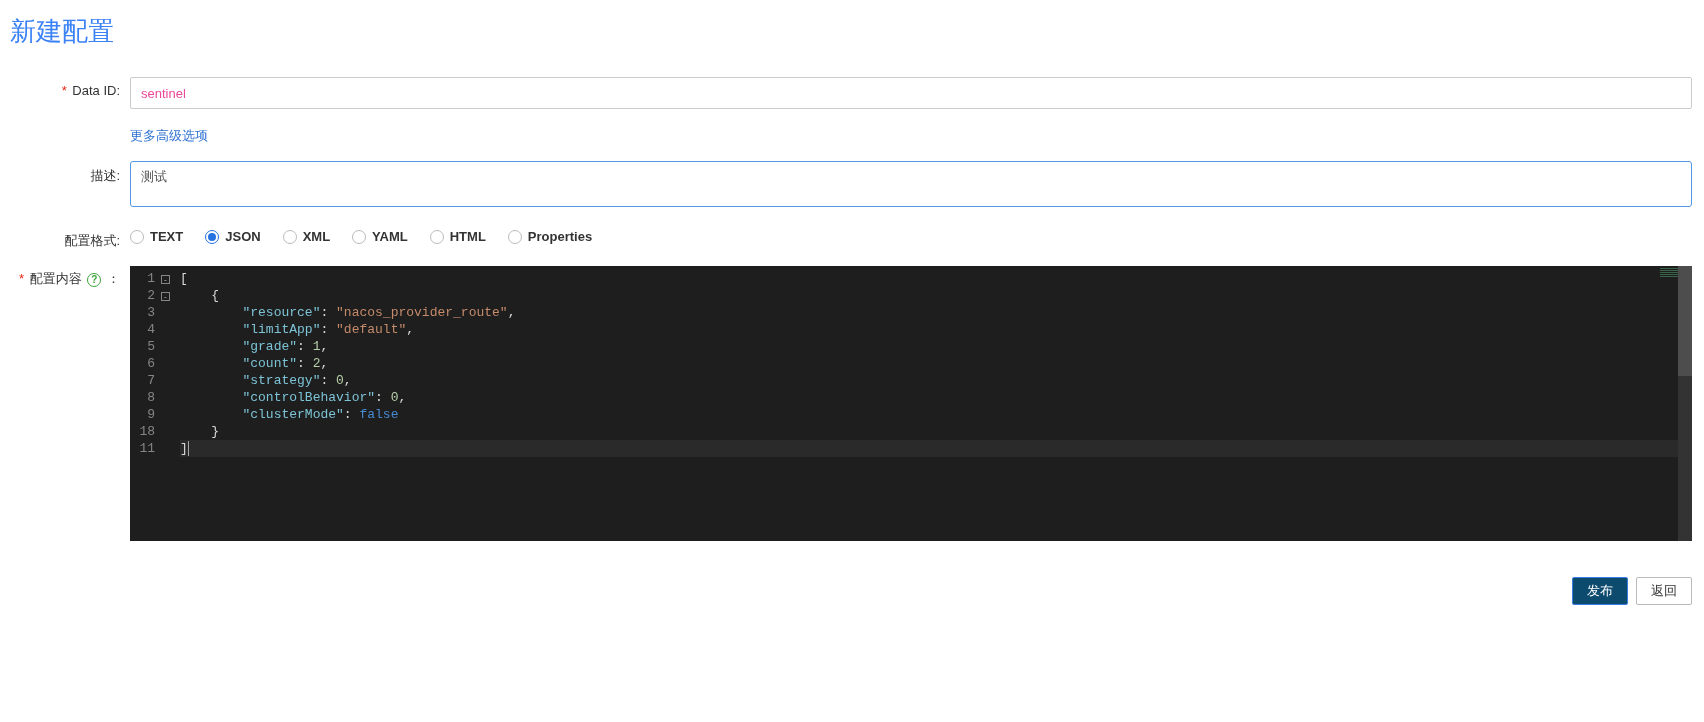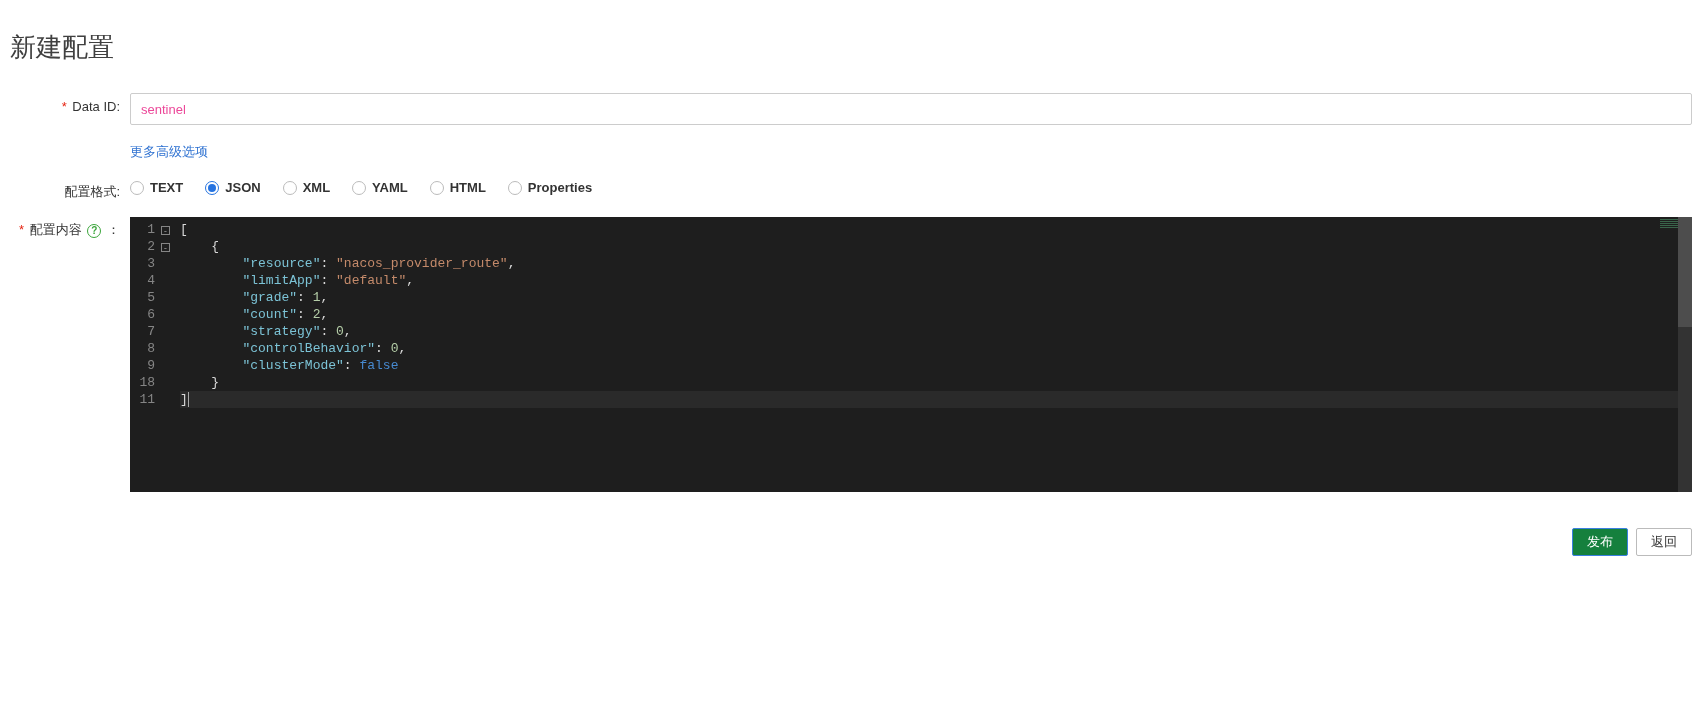--- a/index.html
+++ b/index.html
@@ -1,18 +1,18 @@
 <!DOCTYPE html>
 <html><head>
 <meta charset="utf-8">
 <style>
 * { box-sizing: border-box; margin: 0; padding: 0; }
 body { font-family: -apple-system, BlinkMacSystemFont, "Segoe UI", "PingFang SC", "Microsoft YaHei", sans-serif; font-size: 13px; color: #333; background: #fff; padding: 6px 6px 18px 6px; }
 .page { width: 100%; }
-.page-title { font-size: 26px; font-weight: 400; color: #404040; margin: 24px 0 28px 4px; }
+.page-title { font-size: 26px; font-weight: 400; color: #3b82f6; margin: 8px 0 28px 4px; }
 .form-row { display: flex; align-items: flex-start; margin-bottom: 16px; }
 .form-label { width: 124px; flex-shrink: 0; text-align: right; padding-right: 10px; padding-top: 6px; font-size: 13px; color: #333; }
 .required { color: #e62412; margin-right: 2px; }
 .form-control { flex: 1; padding-right: 6px; }
 .text-input { width: 100%; height: 32px; border: 1px solid #ccc; border-radius: 2px; padding: 0 10px; font-size: 13px; color: #ec4899; }
 .text-input.with-clear { padding-right: 30px; }
 .input-wrap { position: relative; }
 .clear-btn { position: absolute; right: 8px; top: 50%; transform: translateY(-50%); width: 16px; height: 16px; border-radius: 50%; background: #b3b3b3; color: #fff; display: flex; align-items: center; justify-content: center; font-size: 11px; cursor: pointer; line-height: 1; }
 .link-adv { color: #2f72d1; font-size: 13px; text-decoration: none; display:inline-block; margin-top:2px; }
 .textarea { width: 100%; height: 46px; border: 1px solid #5698e4; border-radius: 3px; padding: 6px 10px; font-size: 13px; color: #555; resize: none; outline: none; }
@@ -37,21 +37,21 @@
 .tok-str { color: #c48a6a; }
 .tok-num { color: #b5cea8; }
 .tok-bool { color: #478ad1; }
 .cursor-mark { display:inline-block; width:0; border-left:1px solid #aaa; height:15px; vertical-align: middle; }
 .minimap { position: absolute; top: 2px; right: 2px; width: 30px; height: 14px; opacity: .5; }
 .minimap div { height: 1px; background: #5a7; margin-bottom: 1px; }
 .scrollbar-track { position:absolute; right:0; top:0; bottom:0; width:14px; background:#333; }
 .scrollbar-thumb { position:absolute; right:0; top:0; width:14px; height:110px; background:#4d4d4d; }
 .footer { display: flex; justify-content: flex-end; gap: 8px; padding: 18px 6px 0 0; }
 .btn { height: 28px; padding: 0 14px; border-radius: 2px; font-size: 13px; cursor: pointer; display:inline-flex; align-items:center; }
-.btn-primary { background: #15803d; color: #fff; border: 1px solid #3a7fe0; }
+.btn-primary { background: #0c4a6e; color: #fff; border: 1px solid #3a7fe0; }
 .btn-default { background: #fff; color: #333; border: 1px solid #bbb; }
 </style>
 </head>
 <body>
 
 <div class="page">
   <h1 class="page-title">新建配置</h1>
 
   <div class="form-row">
     <div class="form-label">
@@ -64,20 +64,28 @@
   </div>
 
 
   <div class="form-row">
     <div class="form-label"></div>
     <div class="form-control">
       <a href="#" class="link-adv">更多高级选项</a>
     </div>
   </div>
 
+  <div class="form-row">
+    <div class="form-label">
+      <span>描述:</span>
+    </div>
+    <div class="form-control">
+      <textarea class="textarea" style="">测试</textarea>
+    </div>
+  </div>
 
   <div class="form-row">
     <div class="form-label">
       <span>配置格式:</span>
     </div>
     <div class="form-control">
       <div class="radio-group" id="radio-group">
           <label class="radio-item">
             <span class="radio-circle"></span>
             <span>TEXT</span>

